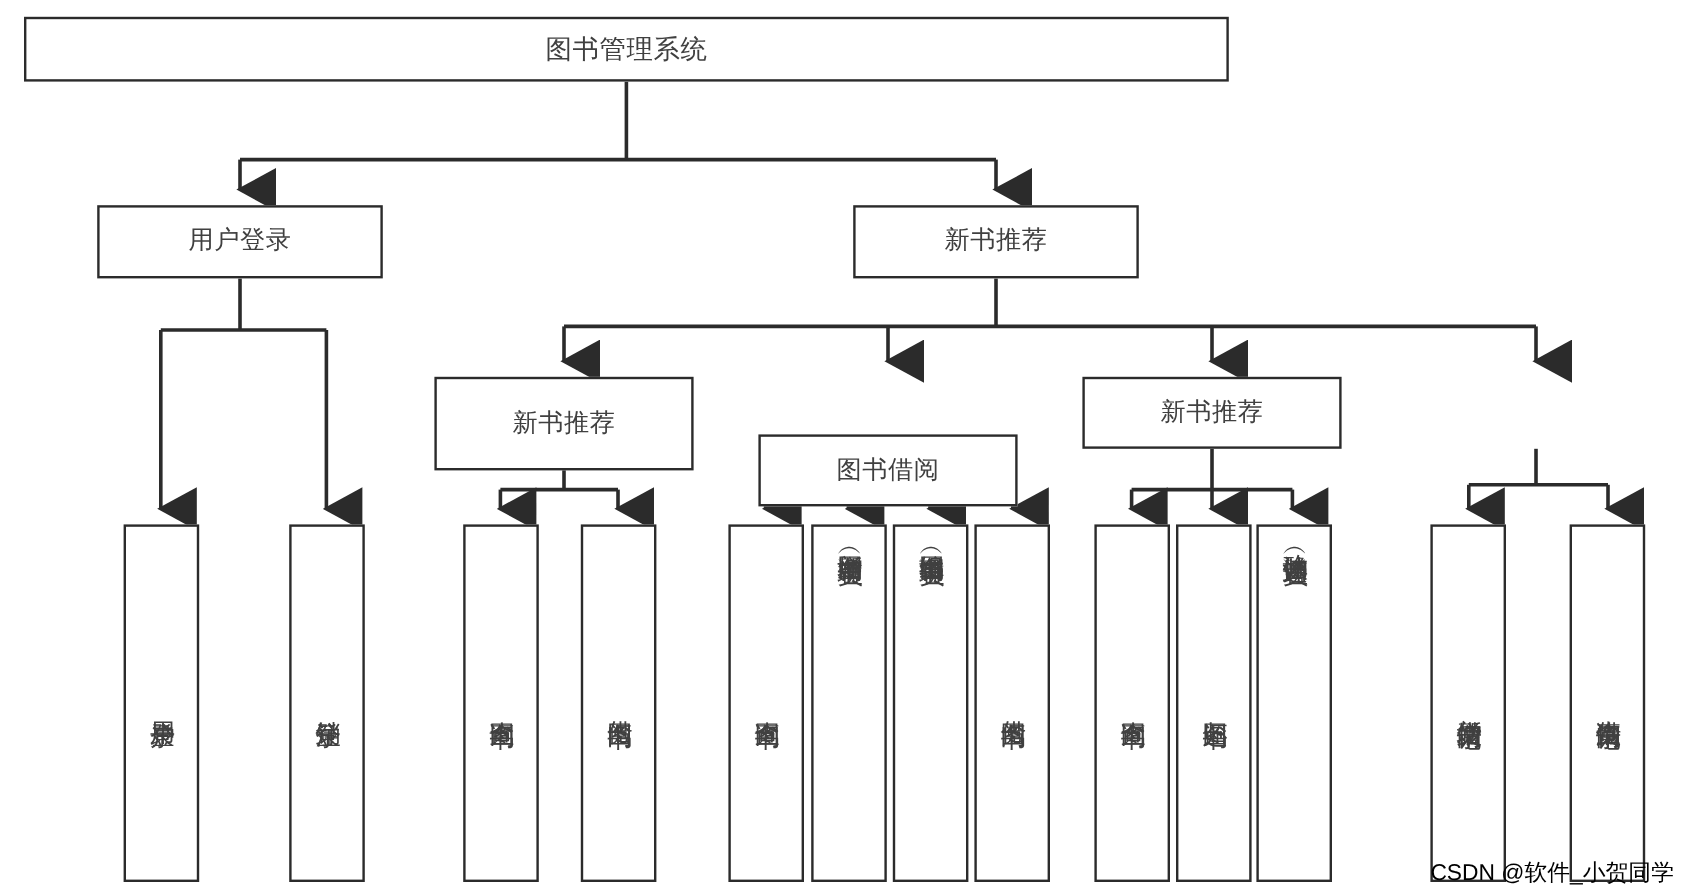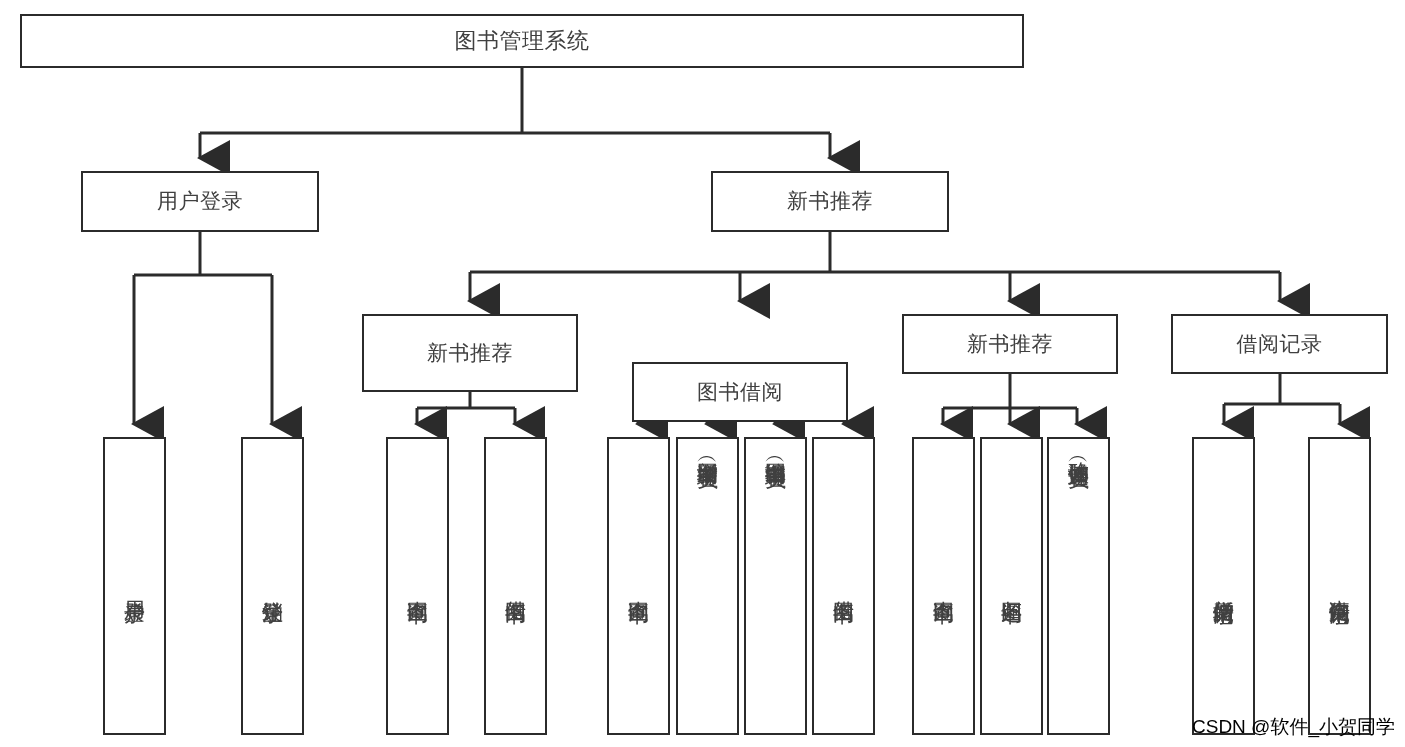--- a/index.html
+++ b/index.html
@@ -148,23 +148,20 @@
 
   <div class="node horiz" style="left:362px; top:314px; width:216px; height:78px;">
     <span class="node-label">新书推荐</span>
   </div>
   <div class="node horiz" style="left:632px; top:314px; width:216px; height:60px;margin-top:48px;">
     <span class="node-label">图书借阅</span>
   </div>
   <div class="node horiz" style="left:902px; top:314px; width:216px; height:60px;">
     <span class="node-label">新书推荐</span>
   </div>
-  <div class="node horiz" style="left:1171px; top:314px; width:217px; height:60px;">
-    <span class="node-label">借阅记录</span>
-  </div>
 
   <div class="node vert center-v" style="left:103px; top:437px; width:63px; height:298px;">
     <span class="node-label">用户登录</span>
   </div>
   <div class="node vert center-v" style="left:241px; top:437px; width:63px; height:298px;">
     <span class="node-label">注销登录</span>
   </div>
 
   <div class="node vert center-v" style="left:386px; top:437px; width:63px; height:298px;">
     <span class="node-label">查询图书</span>

